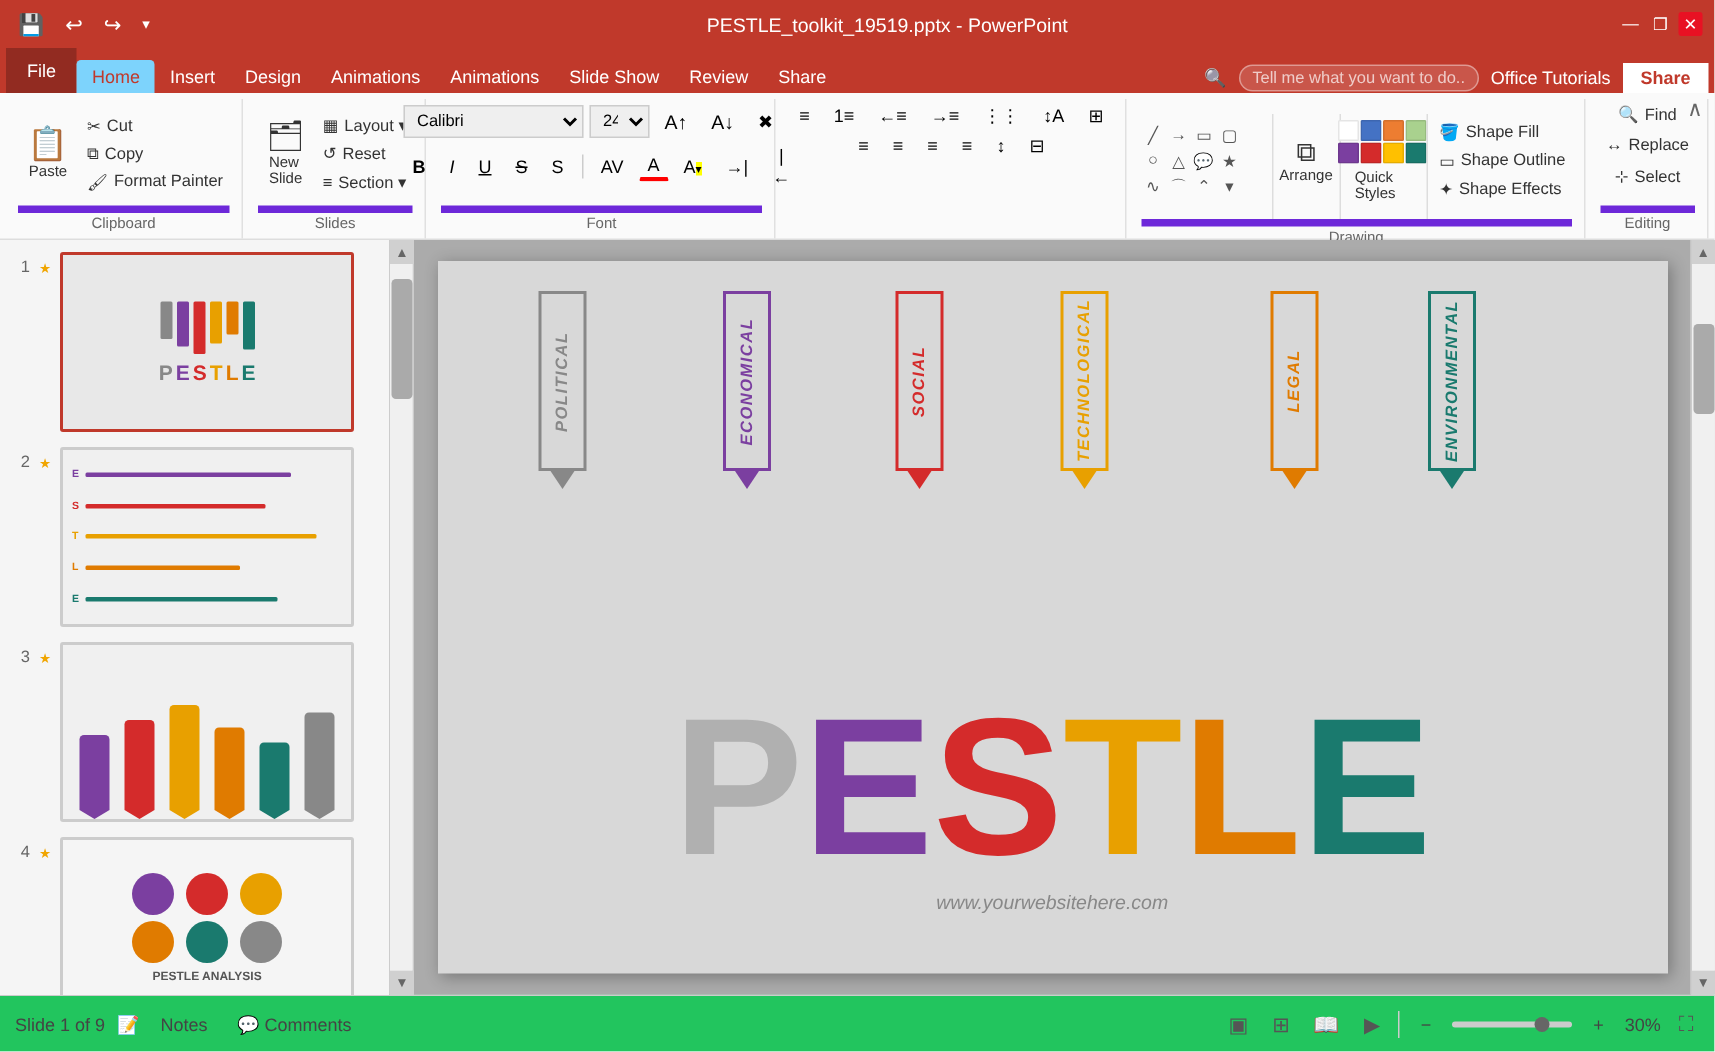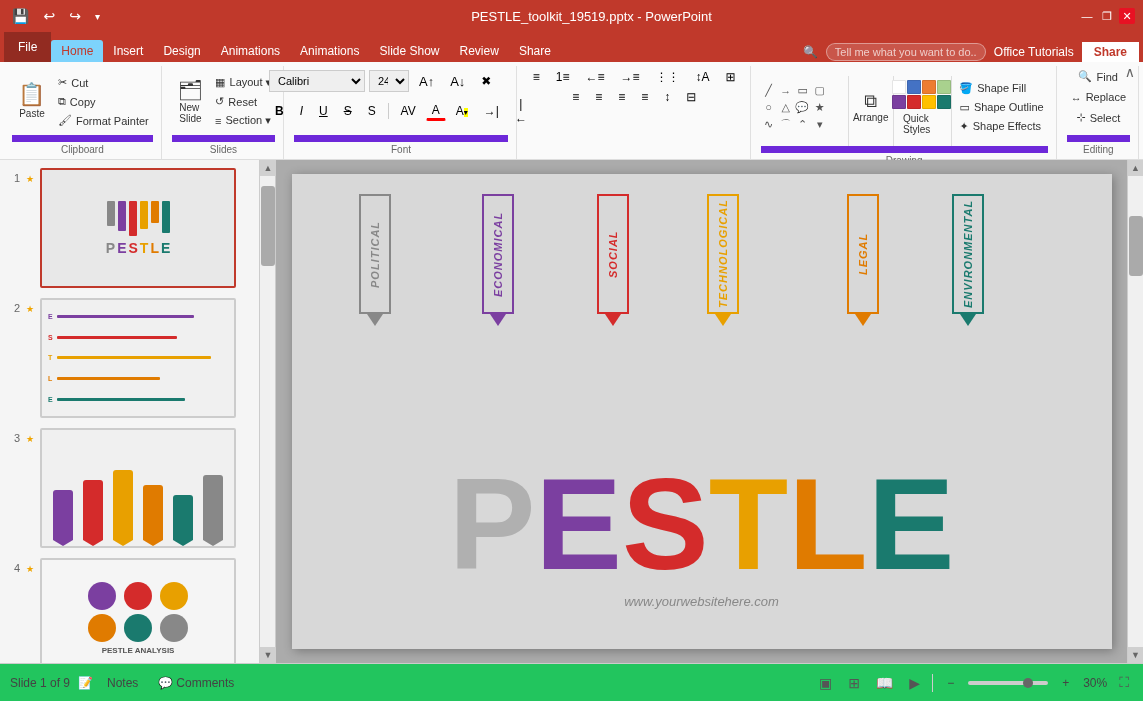--- a/index.html
+++ b/index.html
@@ -68,21 +68,21 @@
       border-right: 1px solid #e0e0e0;
       padding: 2px 8px;
       min-width: fit-content;
     }
     .ribbon-group:last-child { border-right: none; }
     .ribbon-group-label {
       font-size: 10px;
       color: #666;
       margin-top: auto;
       padding-top: 2px;
-      border-top: 7px solid #6d28d9;
+      border-top: 5px solid #6d28d9;
       width: 100%;
       text-align: center;
       padding-bottom: 2px;
     }
     .ribbon-buttons { display: flex; align-items: center; gap: 2px; flex: 1; }
     .ribbon-btn {
       display: flex;
       flex-direction: column;
       align-items: center;
       justify-content: center;
@@ -103,21 +103,21 @@
       gap: 4px;
       padding: 2px 4px;
       cursor: pointer;
       border-radius: 2px;
       font-size: 11px;
       white-space: nowrap;
       color: #333;
     }
     .font-area { display: flex; flex-direction: column; gap: 3px; padding: 2px 0; flex:1; }
     .font-row { display: flex; align-items: center; gap: 4px; }
-    .font-select { border: 1px solid #ccc; padding: 1px 4px; font-size: 11px; height: 22px; width: 96px; }
+    .font-select { border: 1px solid #ccc; padding: 1px 4px; font-size: 11px; height: 22px; width: 120px; }
     .font-size-select { border: 1px solid #ccc; padding: 1px 4px; font-size: 11px; height: 22px; width: 40px; }
     .font-btn { border: 1px solid transparent; background: none; padding: 1px 5px; cursor: pointer; font-size: 12px; border-radius: 2px; }
     .separator { width: 1px; background: #ccc; height: 16px; margin: 0 2px; }
 
     
     #main-area { display: flex; height: calc(701px - 32px - 30px - 98px - 38px); }
     #slides-panel {
       width: 260px;
       background: #f5f5f5;
       border-right: 1px solid #ccc;

